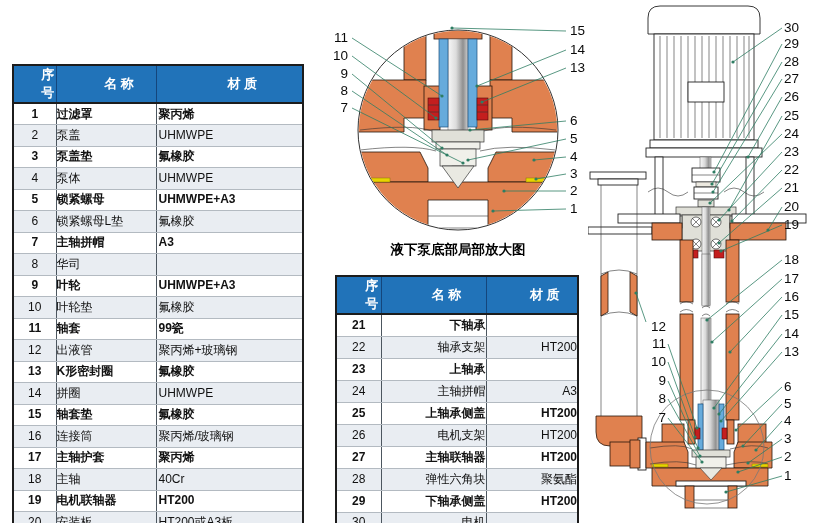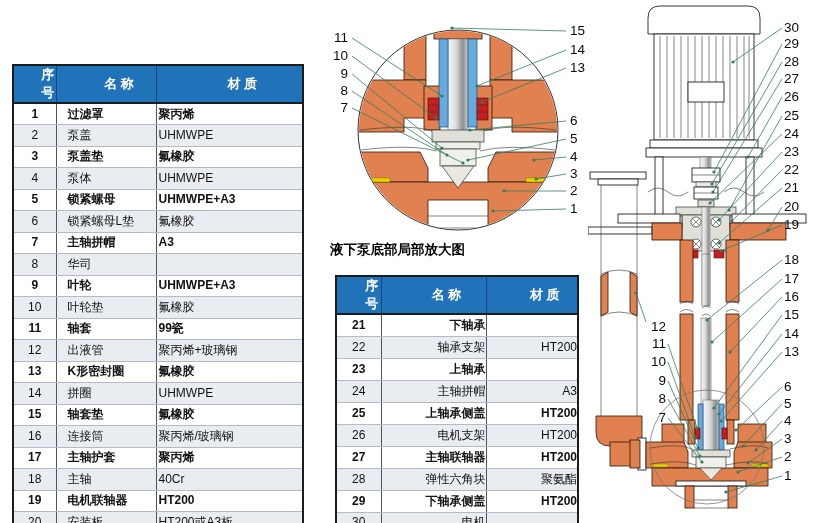--- a/index.html
+++ b/index.html
@@ -14,29 +14,29 @@
   .parts-table.t-mid  { left:335px; top:275px; width:242px; }
   .parts-table th { background:var(--header-bg); color:#fff; font-weight:bold;
                     font-size:13px; height:21px; border:1px solid #14467c;
                     border-bottom:2px solid #1c1c1c;padding-left:26px; }
   .parts-table td { border-left:1px solid #4c565f; border-right:1px solid #4c565f;
                     border-top:1px solid #b3bac1; border-bottom:1px solid #b3bac1;
                     line-height:1.05; overflow:hidden; white-space:nowrap; }
   .t-left td { height:21.5px; }
   .t-mid  td { height:22px;text-align:right; }
   td.col-no  { text-align:center; }
-  td.col-name{ padding-left:11px; }
+  td.col-name{ }
   td.col-mat { padding-left:2px; }
   tr.odd  { background:#ffffff; font-weight:bold; }
   tr.even { background:var(--row-alt); font-weight:normal; }
 
   
   .detail-wrap { position:absolute; left:330px; top:0; width:256px; height:262px; }
   .detail-caption { position:absolute; left:330px; top:241px; width:256px;
-                    text-align:left; font-size:13.5px; font-weight:bold; color:#000; }
+                    text-align:center; font-size:13.5px; font-weight:bold; color:#000; }
   .main-wrap { position:absolute; left:588px; top:0; width:231px; height:523px; }
 
   svg text.callout { font-family:"Liberation Sans","DejaVu Sans",sans-serif;
                      font-size:13.5px; fill:#0a0a0a; }
   .ln   { stroke:var(--green); stroke-width:0.8; fill:none; }
   .dot  { fill:var(--green); stroke:none; }
   .outl { stroke:#26160c; stroke-width:0.8; }
   .f-orange { fill:var(--orange); }
   .f-blue   { fill:var(--blue);  stroke:#1c4f7d; stroke-width:0.7; }
   .f-red    { fill:var(--red);   stroke:#500a0a; stroke-width:0.6; }

